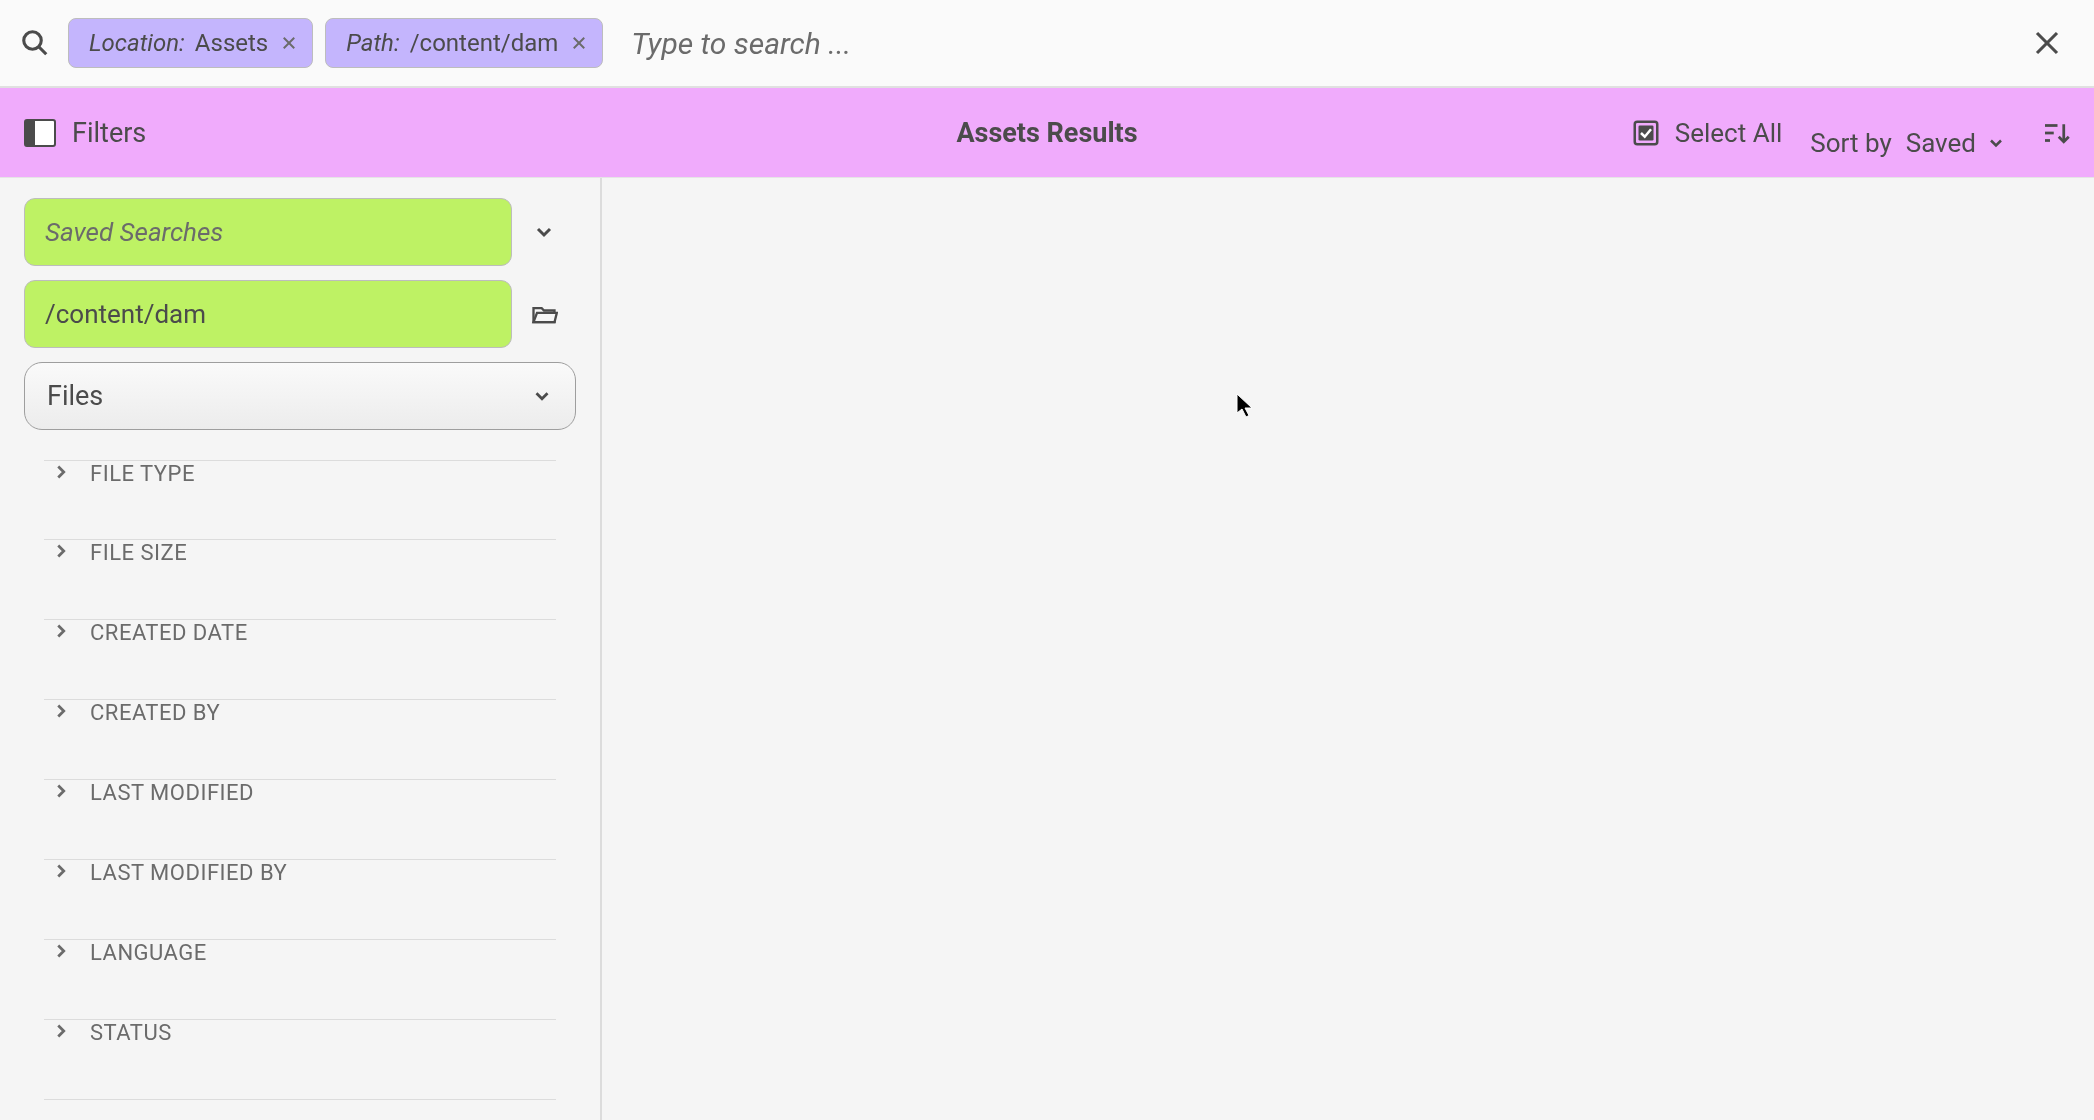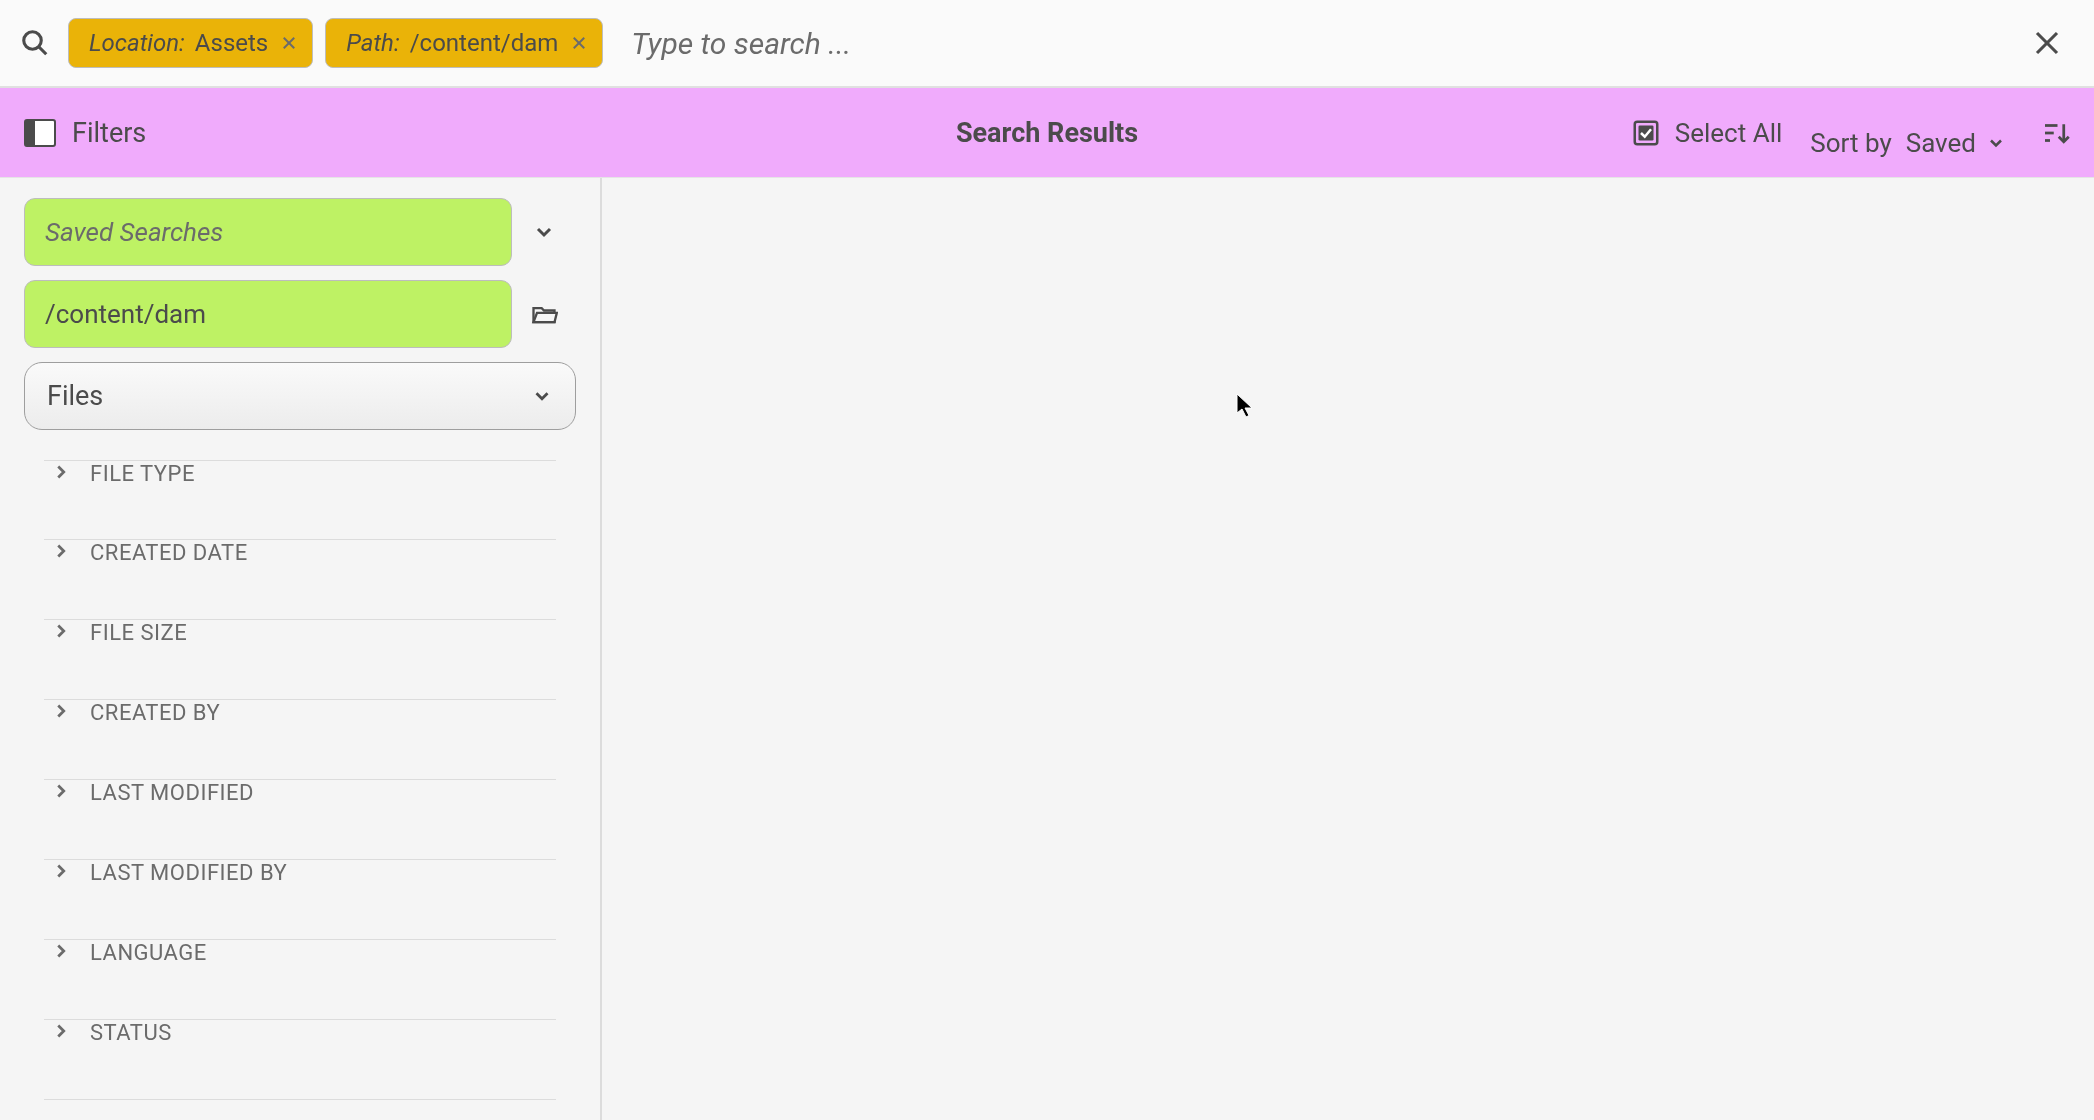--- a/index.html
+++ b/index.html
@@ -34,21 +34,21 @@
     .chips {
       display: flex;
       gap: 12px;
     }
     .chip {
       display: flex;
       align-items: center;
       height: 50px;
       border: 1.5px solid #bdbdbd;
       border-radius: 8px;
-      background: #eab308;
+      background: #c4b5fd;
       padding: 0 12px 0 20px;
       font-size: 24px;
       color: #4b4b4b;
       gap: 10px;
     }
     .chip .chip-label { font-style: italic; }
     .chip .chip-value { font-style: normal; }
     .chip-close {
       width: 22px;
       height: 22px;
@@ -309,21 +309,21 @@
         <line x1="20" y1="4" x2="4" y2="20"></line>
       </svg>
   </span>
 </div>
 
 <div class="subheader">
   <div class="filters-toggle">
     <span class="filters-icon"></span>
     <span>Filters</span>
   </div>
-  <div class="results-title">Search Results</div>
+  <div class="results-title">Assets Results</div>
   <div class="subheader-right">
     <div class="select-all">
       <span class="select-all-icon">
         <svg viewBox="0 0 24 24" width="30" height="30" fill="currentColor">
           <rect x="3" y="3" width="18" height="18" rx="2" fill="none" stroke="currentColor" stroke-width="2"></rect>
           <rect x="6" y="6" width="12" height="12" rx="1" fill="currentColor"></rect>
           <polyline points="8,12 11,15 16,9" fill="none" stroke="#fff" stroke-width="2"></polyline>
         </svg>
       </span>
       <span>Select All</span>
@@ -394,29 +394,29 @@
             </svg>
           </span>
         <span class="accordion-label">FILE TYPE</span>
       </div>
       <div class="accordion-item">
         <span class="accordion-chevron">
             <svg viewBox="0 0 24 24" width="22" height="22" fill="none" stroke="currentColor" stroke-width="3">
               <polyline points="9 6 15 12 9 18"></polyline>
             </svg>
           </span>
+        <span class="accordion-label">FILE SIZE</span>
+      </div>
+      <div class="accordion-item">
+        <span class="accordion-chevron">
+            <svg viewBox="0 0 24 24" width="22" height="22" fill="none" stroke="currentColor" stroke-width="3">
+              <polyline points="9 6 15 12 9 18"></polyline>
+            </svg>
+          </span>
         <span class="accordion-label">CREATED DATE</span>
-      </div>
-      <div class="accordion-item">
-        <span class="accordion-chevron">
-            <svg viewBox="0 0 24 24" width="22" height="22" fill="none" stroke="currentColor" stroke-width="3">
-              <polyline points="9 6 15 12 9 18"></polyline>
-            </svg>
-          </span>
-        <span class="accordion-label">FILE SIZE</span>
       </div>
       <div class="accordion-item">
         <span class="accordion-chevron">
             <svg viewBox="0 0 24 24" width="22" height="22" fill="none" stroke="currentColor" stroke-width="3">
               <polyline points="9 6 15 12 9 18"></polyline>
             </svg>
           </span>
         <span class="accordion-label">CREATED BY</span>
       </div>
       <div class="accordion-item">

